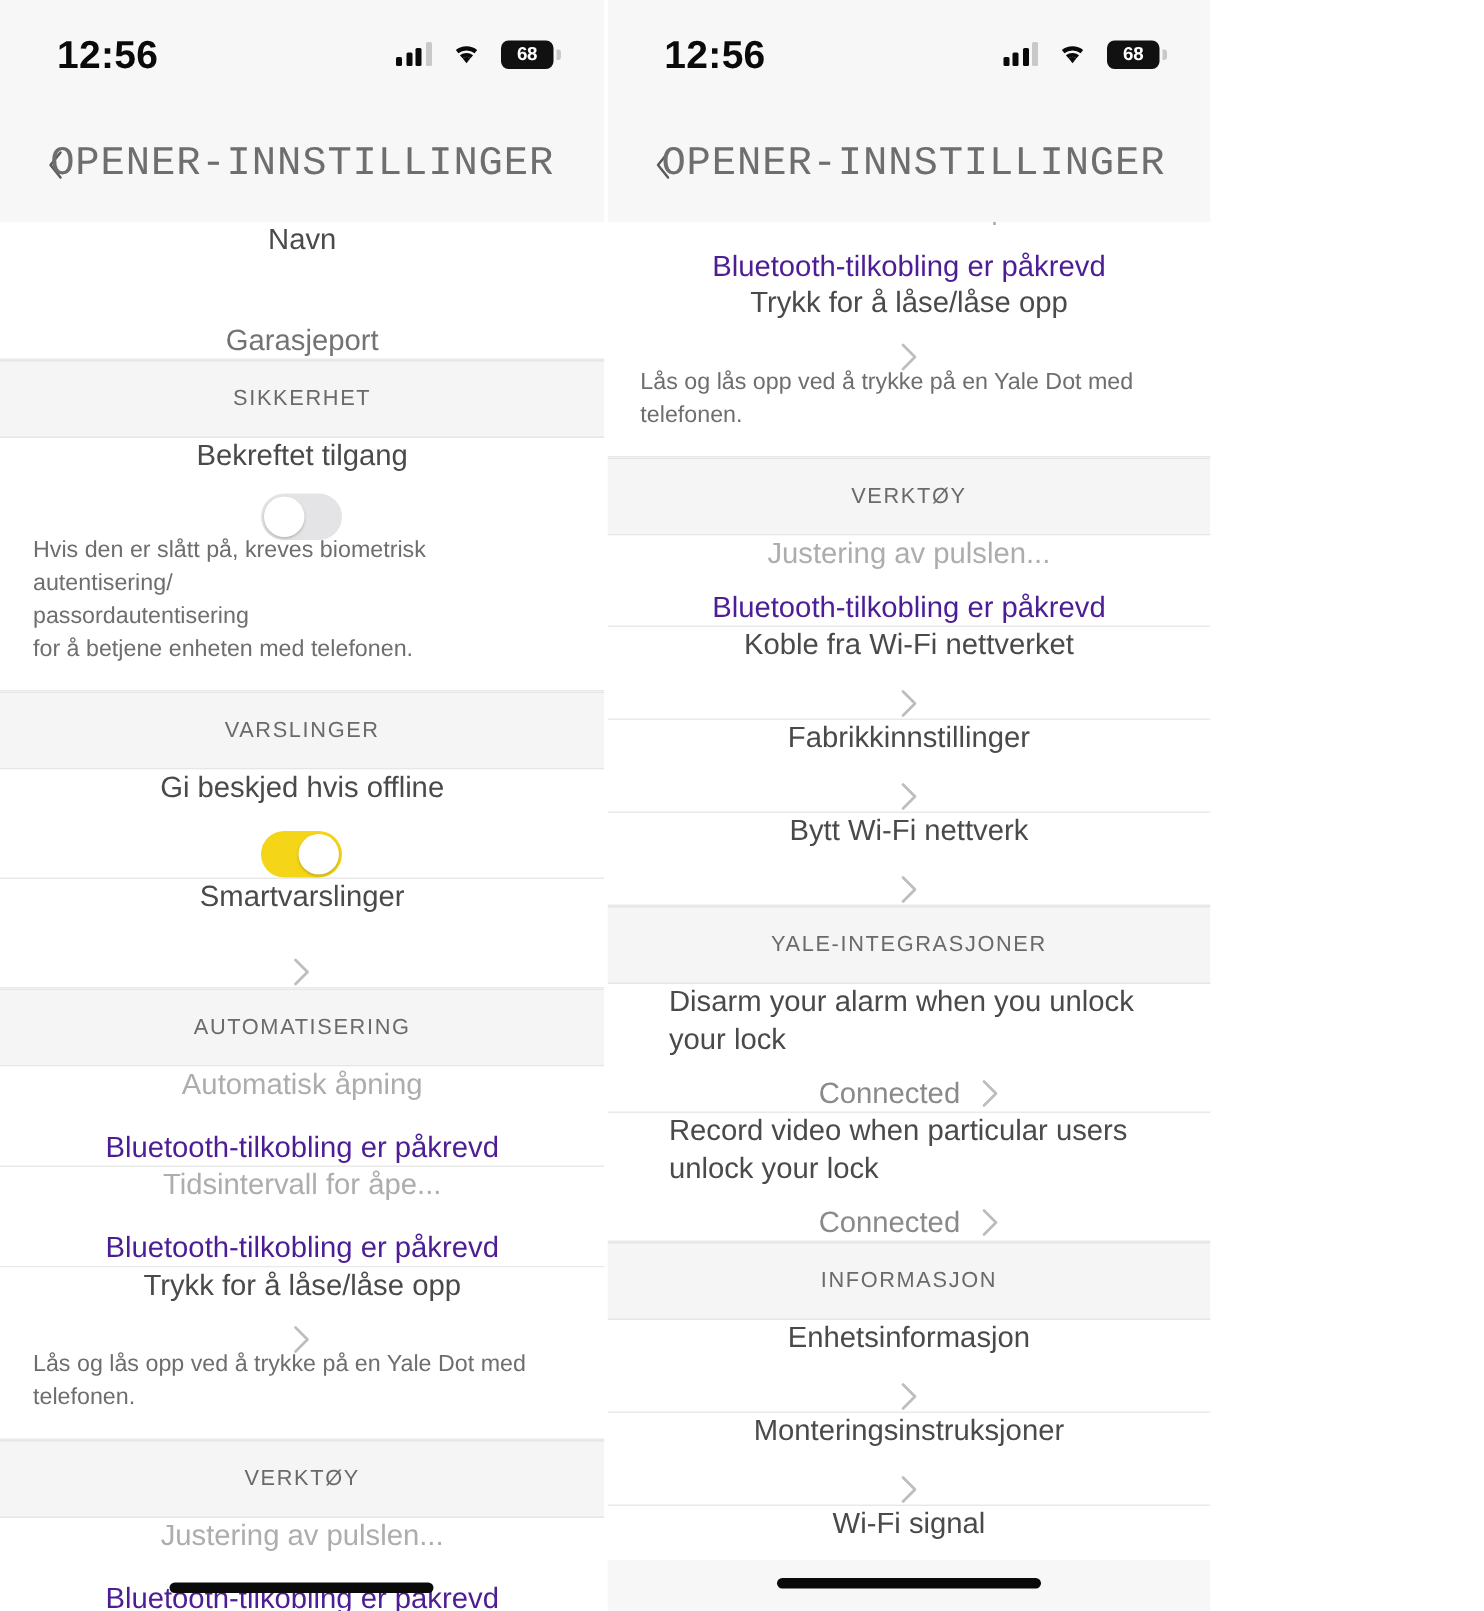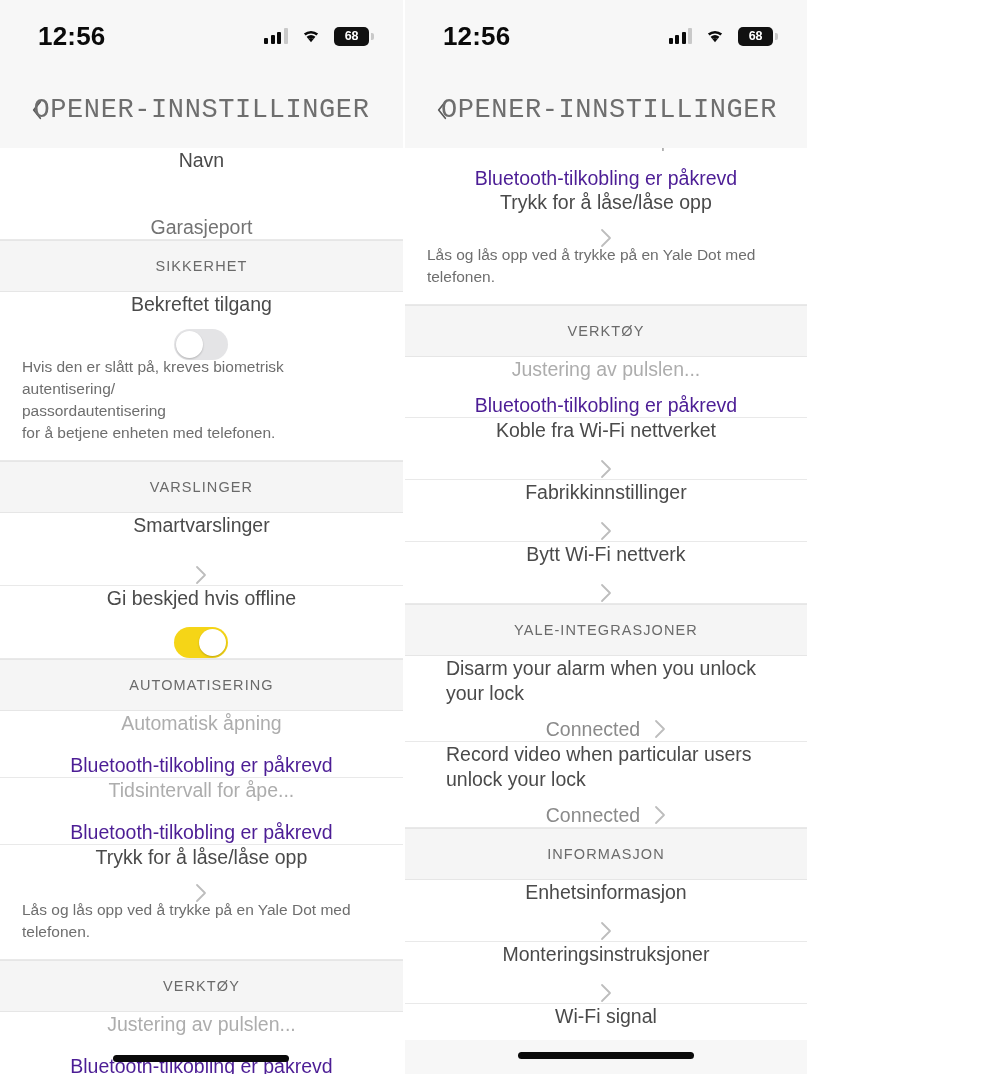--- a/index.html
+++ b/index.html
@@ -235,36 +235,36 @@
 passordautentisering
 for å betjene enheten med telefonen.</div>
         </div>
 
         <div class="sec-header">
           <span>VARSLINGER</span>
         </div>
 
         <div class="row">
           <div class="row-main" style="min-height:72px">
-            <div class="row-label">Smartvarslinger</div>
-            <div class="row-right">
-              <svg class="chev" viewBox="0 0 12 20">
-                  <path d="M2 2 L10 10 L2 18" stroke="#bdbdbd" stroke-width="1.8" fill="none" stroke-linecap="round" stroke-linejoin="round"></path>
-                </svg>
-            </div>
-          </div>
-        </div>
-
-        <div class="row">
-          <div class="row-main" style="min-height:72px">
             <div class="row-label">Gi beskjed hvis offline</div>
             <div class="row-right">
               <div class="toggle on">
                   <span class="knob"></span>
                 </div>
+            </div>
+          </div>
+        </div>
+
+        <div class="row">
+          <div class="row-main" style="min-height:72px">
+            <div class="row-label">Smartvarslinger</div>
+            <div class="row-right">
+              <svg class="chev" viewBox="0 0 12 20">
+                  <path d="M2 2 L10 10 L2 18" stroke="#bdbdbd" stroke-width="1.8" fill="none" stroke-linecap="round" stroke-linejoin="round"></path>
+                </svg>
             </div>
           </div>
         </div>
 
         <div class="sec-header">
           <span>AUTOMATISERING</span>
         </div>
 
         <div class="row disabled">
           <div class="row-main" style="min-height:66px">

